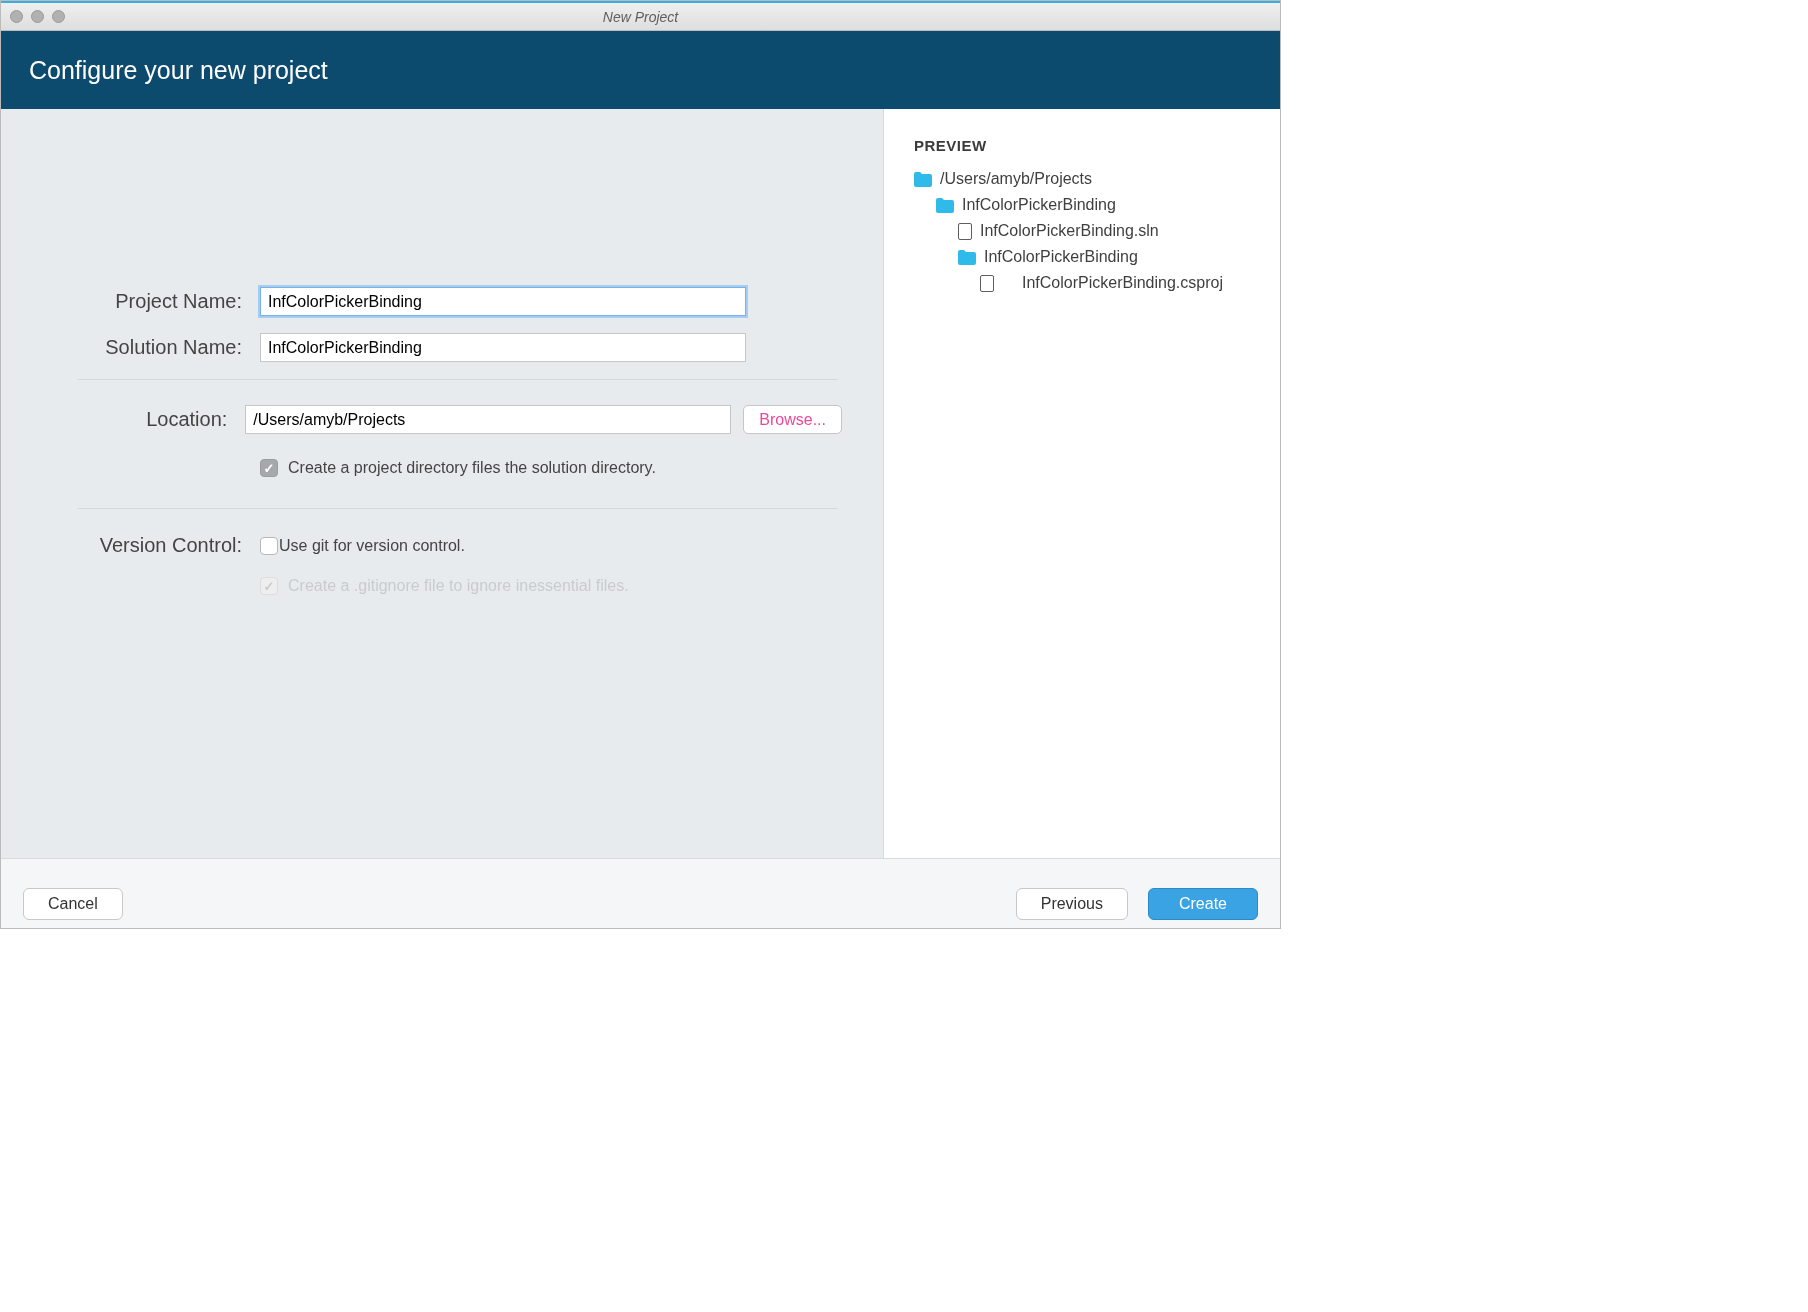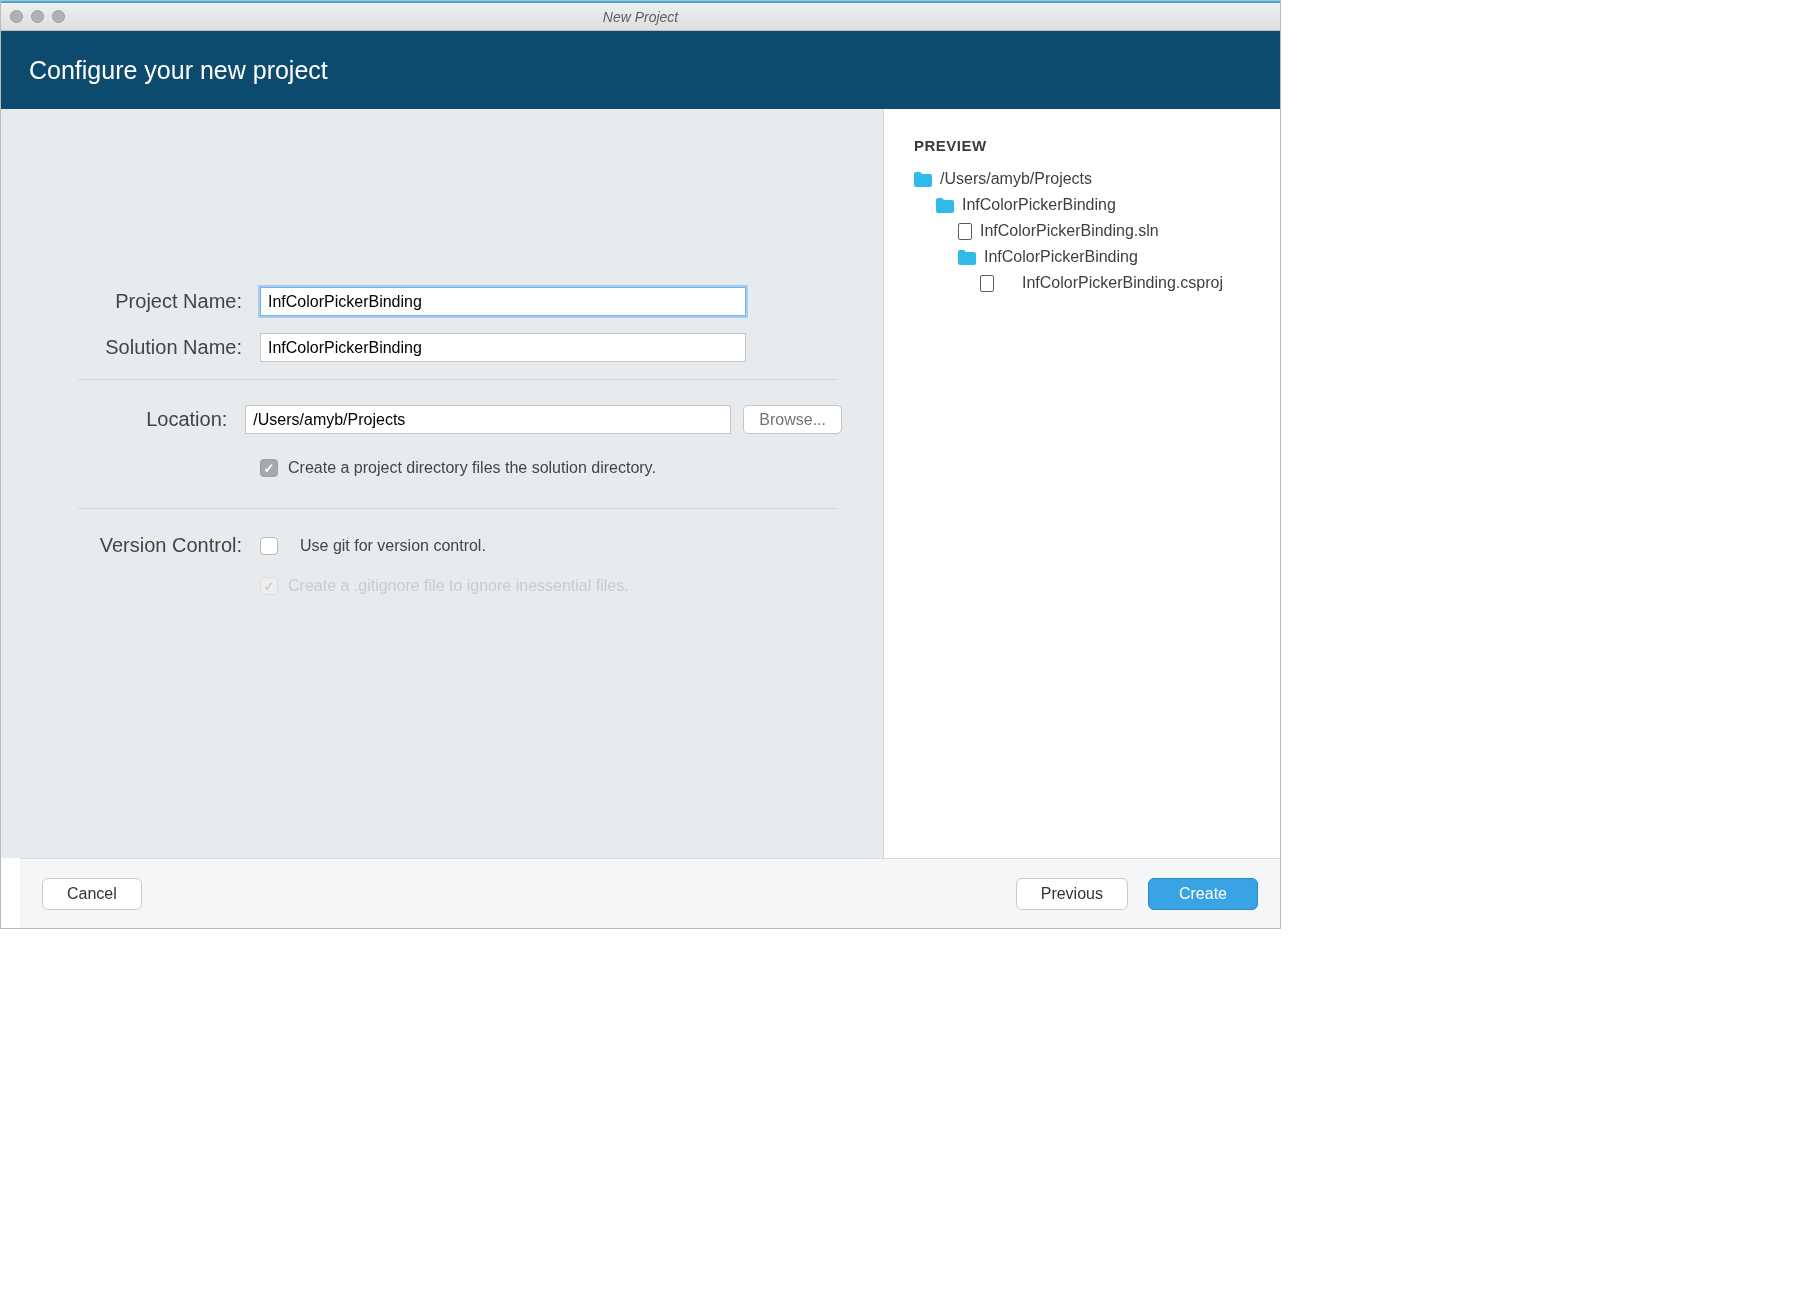--- a/index.html
+++ b/index.html
@@ -119,21 +119,21 @@
   }
   .cb.checked { background: #a6a9ac; border-color: #9a9d9f; }
   .cb.checked::after { content: "✓"; font-weight: bold; line-height: 1; }
   .cb.disabled { background: #eee; border-color: #ddd; }
   .cb.disabled.checked::after { color: #ccc; content: "✓"; }
   .cb-label { font-size: 16px; color: #444; }
   .cb-label.disabled { color: #c9ccce; }
   .browse-btn {
     height: 29px; padding: 0 15px;
     background: #fff; border: 1px solid #c6c6c6; border-radius: 5px;
-    font-size: 16px; color: #737373;
+    font-size: 16px; color: #ec4899;
   }
   .preview-panel {
     width: 396px;
     background: #fff;
     padding: 28px 10px 10px 30px;
   }
   .preview-title {
     font-weight: bold;
     font-size: 15px;
     color: #3b3b3b;
@@ -160,24 +160,23 @@
     width: 14px; height: 17px;
     border: 1.5px solid #5e5e5e;
     border-radius: 2px;
     background: #fff;
   }
   .footer {
     height: 70px;
     border-top: 1px solid #d9dbdd;
     background: #f5f6f7;
     display: flex;
-    align-items: center;
+    align-items: flex-end;
     padding: 8px 22px;
     justify-content: space-between;
-    margin-left: 19px;
   }
   .footer-right { display: flex; gap: 20px; }
   .btn {
     height: 32px;
     padding: 0 24px;
     border-radius: 6px;
     border: 1px solid #c9c9c9;
     background: #fff;
     font-size: 16px;
     color: #333;
@@ -235,21 +234,21 @@
 
       <div class="checkbox-row" style="margin-top:22px; margin-bottom:28px;">
         <div class="cb checked"></div>
         <span class="cb-label">Create a project directory files the solution directory.</span>
       </div>
 
       <hr class="divider">
 
       <div class="row" style="margin-top:4px;">
         <label class="lbl">Version Control:</label>
-        <div class="field" style="gap:22px;">
+        <div class="field" style="gap:1px;">
           <div class="cb"></div>
           <span class="cb-label">Use git for version control.</span>
         </div>
       </div>
 
       <div class="checkbox-row" style="margin-top:9px;">
         <div class="cb checked disabled"></div>
         <span class="cb-label disabled">Create a .gitignore file to ignore inessential files.</span>
       </div>
 

